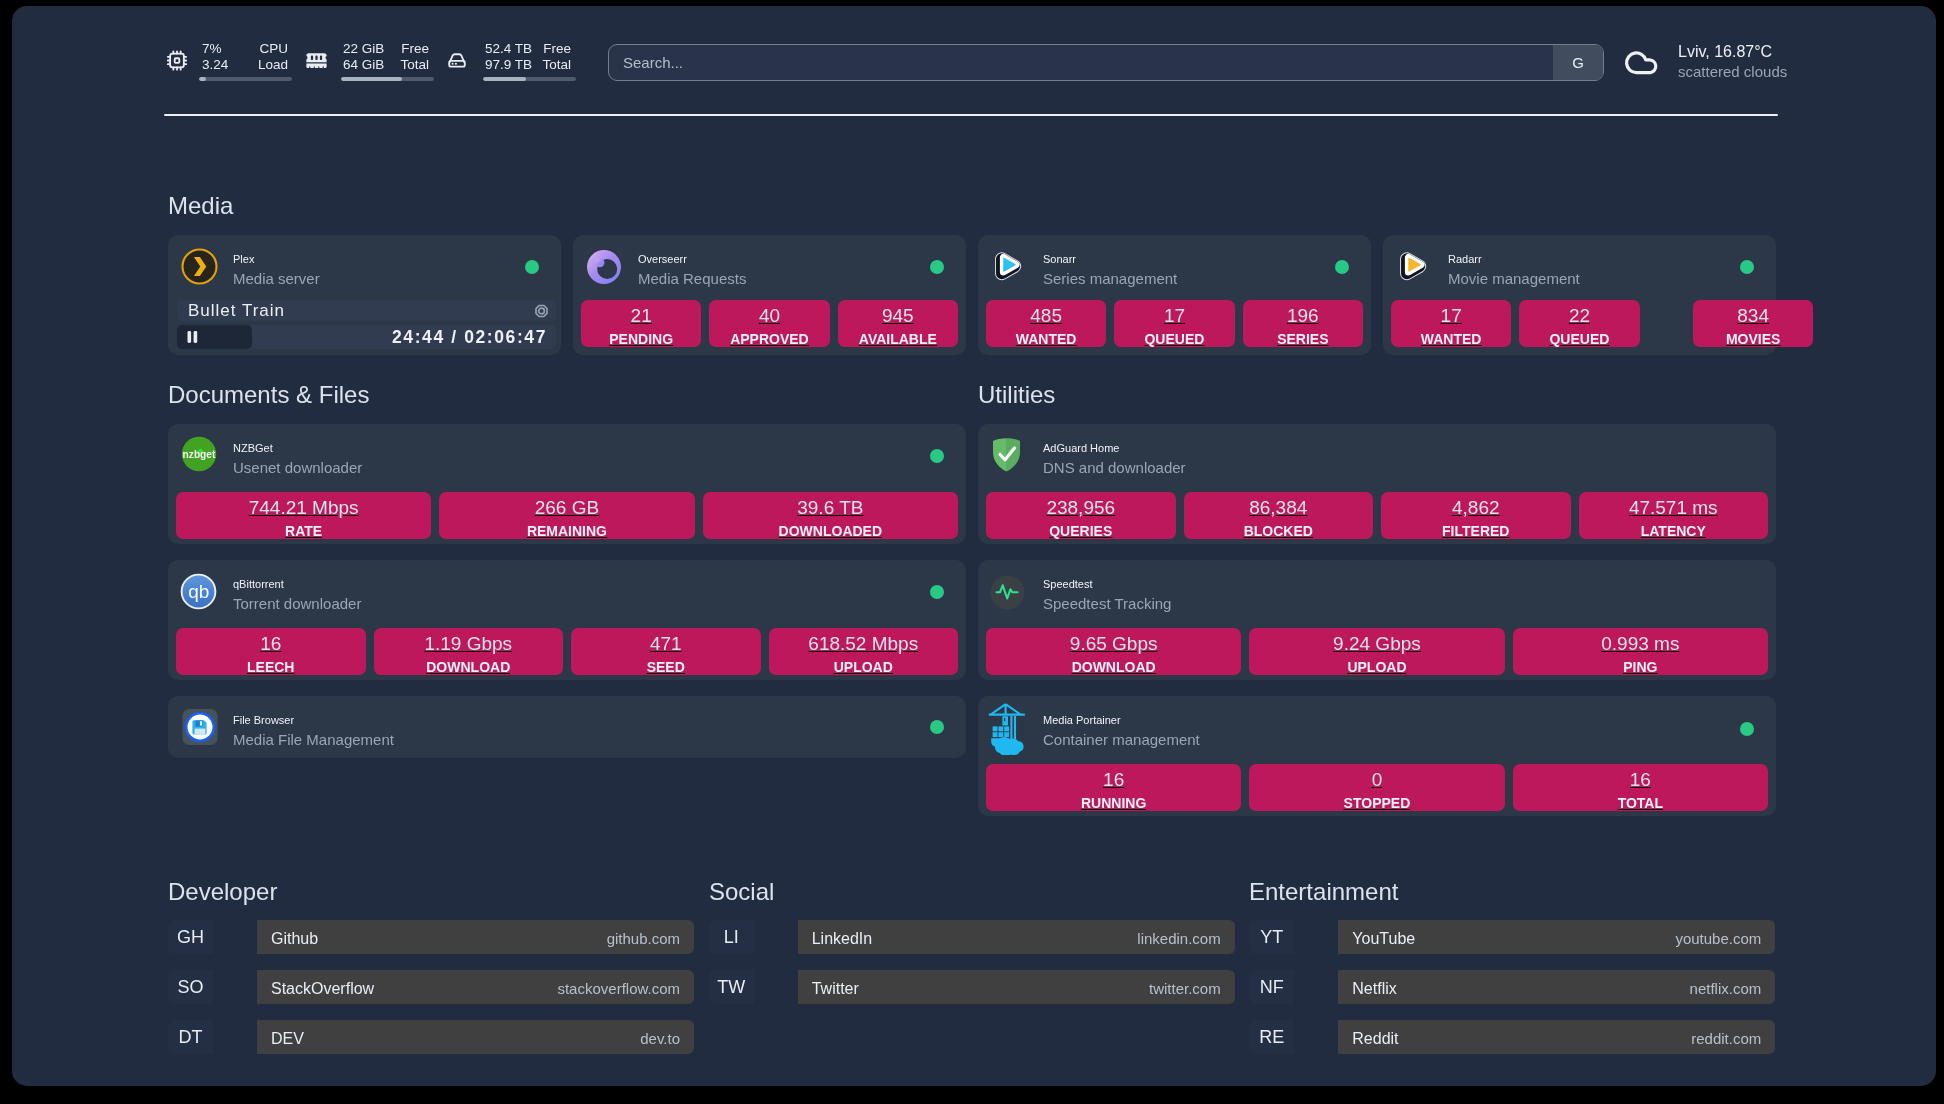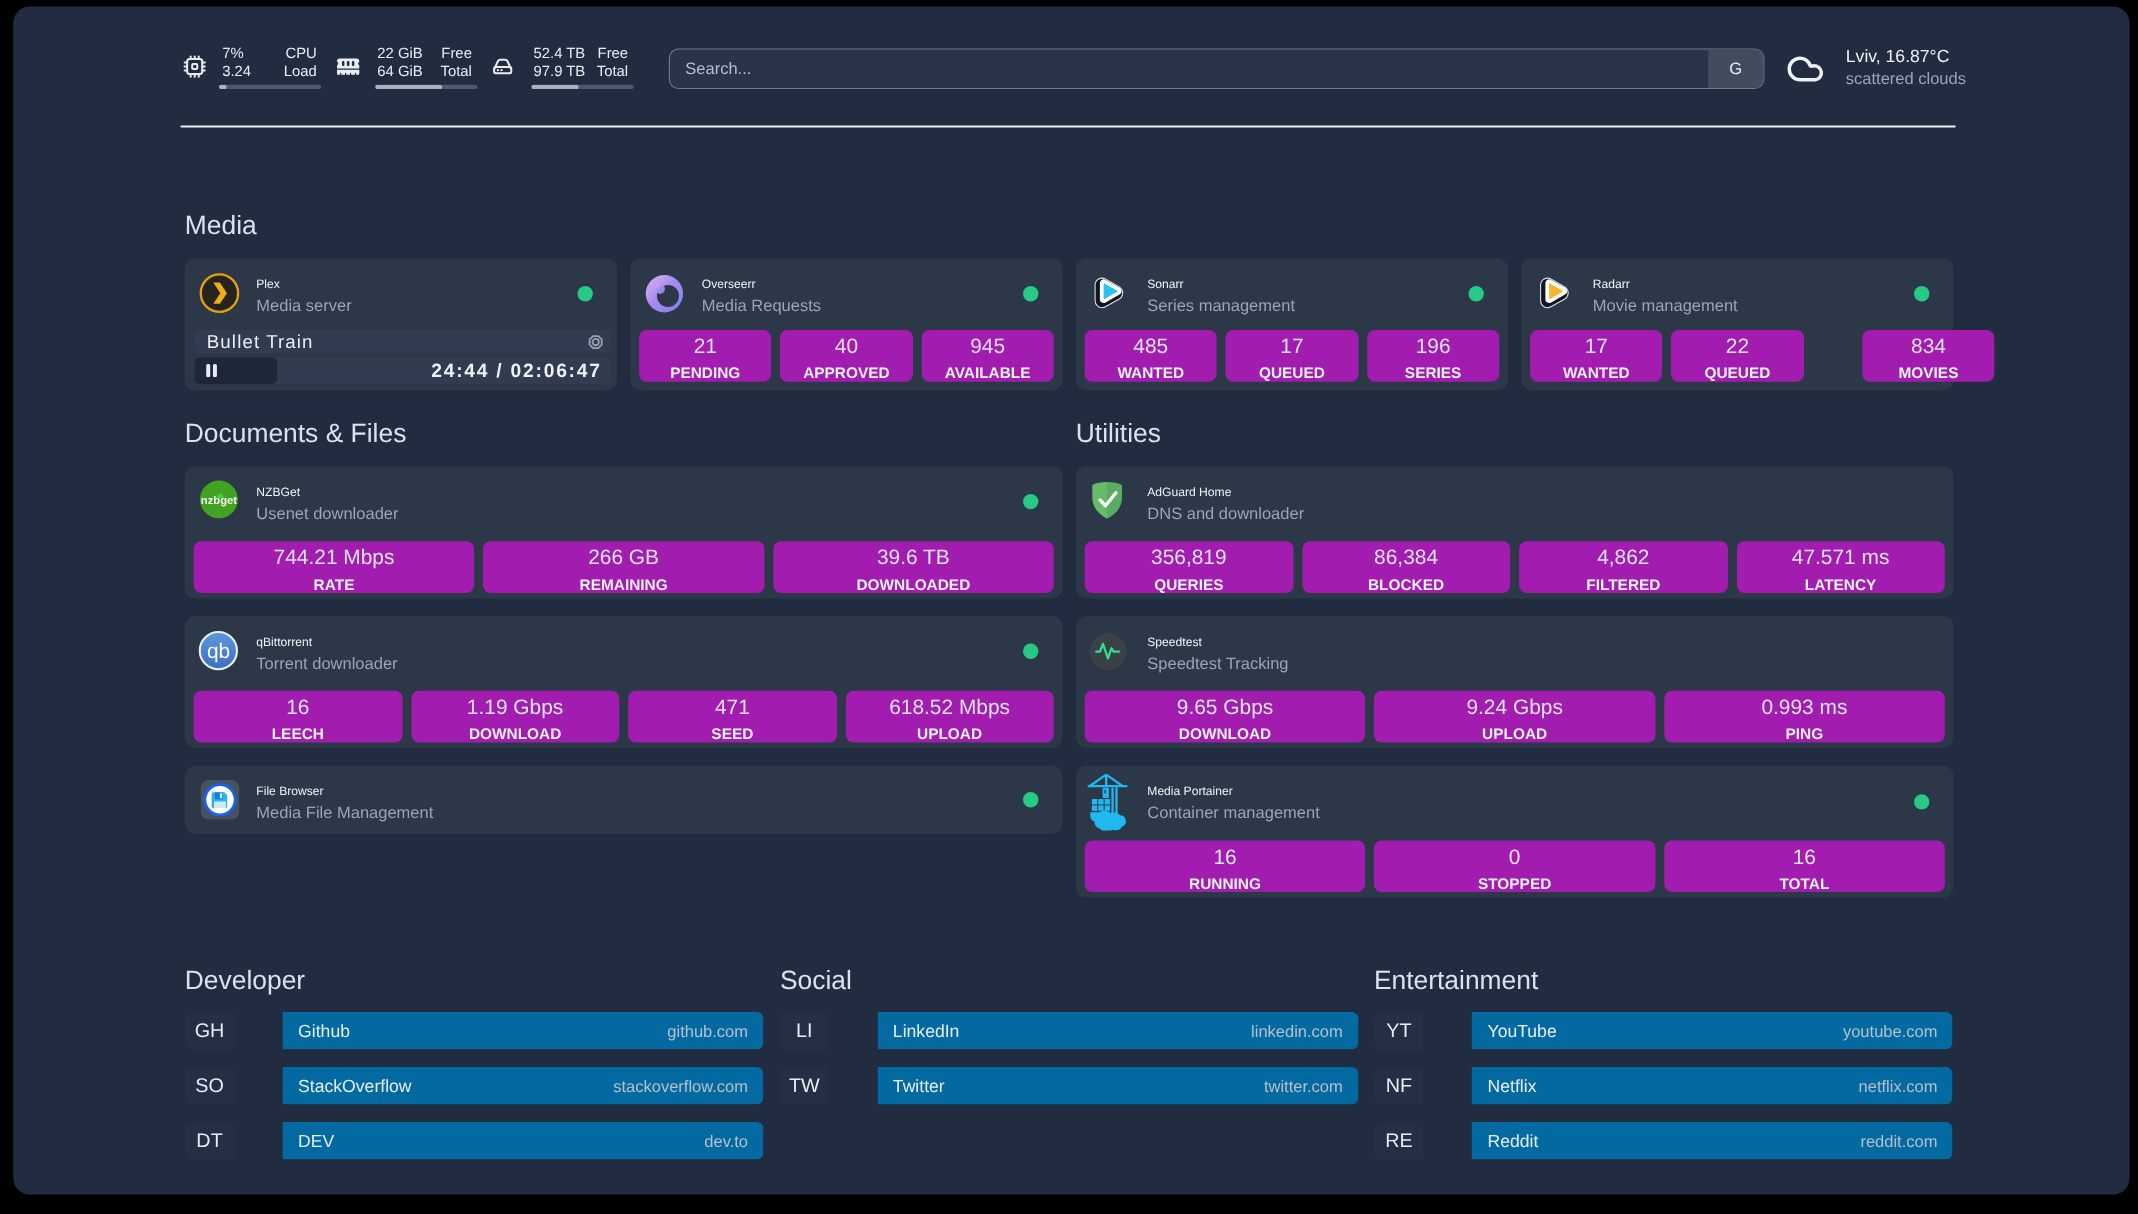--- a/index.html
+++ b/index.html
@@ -11,28 +11,28 @@
 .rc { display:flex; flex-direction:column; }
 .rc.r { text-align:right; }
 .track { position:absolute; height:4px; border-radius:2px; background:#4f5a6e; overflow:hidden; }
 .tfill { height:100%; background:#a9b2c1; border-radius:2px; }
 #divider { position:absolute; left:164px; top:113.5px; width:1614px; height:2px; background:#edf1f6; border-radius:1px; }
 .sect { position:absolute; color:#dbe2ec; font-size:24px; line-height:28px; }
 .card { position:absolute; background:#2c3748; border-radius:10px; }
 .ct { position:absolute; color:#f0f4f8; font-size:11px; font-weight:500; line-height:20px; }
 .cs { position:absolute; color:#9aa5b6; font-size:15px; line-height:18px; }
 .dot { position:absolute; width:14px; height:14px; border-radius:50%; background:#28c985; }
-.stat { position:absolute; height:47px; background:#a21caf; border-radius:7px;
-  text-align:center; padding-top:5px; }
+.stat { position:absolute; height:47px; background:#be185d; border-radius:7px;
+  text-align:center; padding-top:5px;text-decoration:underline; }
 .sv { color:#dde4ee; font-size:19px; line-height:21px; }
 .sl { color:#eef2f7; font-size:14px; font-weight:bold; line-height:16px; margin-top:4.5px; }
 .bmk { position:absolute; height:34px; display:flex; border-radius:6px; overflow:hidden;gap:44px; }
 .babbr { width:45px; background:#242e44; color:#e8edf4; font-size:18px;
   display:flex; align-items:center; justify-content:center; flex:none; }
-.bbody { flex:1; background:#0369a1; display:flex; align-items:center;
+.bbody { flex:1; background:#404040; display:flex; align-items:center;
   justify-content:space-between; padding:0 14px; }
 .bname { color:#e9eef4; font-size:16px; position:relative; top:1.5px; }
 .burl { position:relative; top:1.5px; color:#b6c0cd; font-size:15px; }
 #search { position:absolute; left:608px; top:44px; width:996px; height:37px;
   background:#293349; border:1.5px solid #717d91; border-radius:9px; }
 #search span { position:absolute; left:14px; top:9px; color:#b5bfcc; font-size:15px; }
 #gbtn { position:absolute; right:0; top:0; bottom:0; width:50px; background:#414c5e;
   border-radius:0 7px 7px 0; color:#ecf0f5; font-size:15px; display:flex; align-items:center; justify-content:center; }
 .wx1 { position:absolute; left:1678px; top:43px; color:#edf1f6; font-size:16px; }
 .wx2 { position:absolute; left:1678px; top:63px; color:#9aa5b6; font-size:15px; }
@@ -272,21 +272,21 @@
         <stop offset="0.5" stop-color="#66bb6a"></stop>
         <stop offset="0.5" stop-color="#5aad60"></stop>
       </linearGradient>
     </defs>
     <path d="M17.5 1.2C12.6 1.2 7.6 2 4 3.9v11.3c0 8.6 5.4 15.2 13.5 19.4C25.6 30.4 31 23.8 31 15.2V3.9C27.4 2 22.4 1.2 17.5 1.2Z" fill="url(#agg)"></path>
     <path d="M11 17.5l5 5.3L25.5 11" fill="none" stroke="#fff" stroke-width="3.1" stroke-linecap="round" stroke-linejoin="round"></path>
   </svg>
 <div class="ct" style="left:1043px;top:438px">AdGuard Home</div>
 <div class="cs" style="left:1043px;top:459px">DNS and downloader</div>
 <div class="stat" style="left:986.0px;top:492px;width:189.5px">
-    <div class="sv">356,819</div>
+    <div class="sv">238,956</div>
     <div class="sl">QUERIES</div>
   </div>
 <div class="stat" style="left:1183.5px;top:492px;width:189.5px">
     <div class="sv">86,384</div>
     <div class="sl">BLOCKED</div>
   </div>
 <div class="stat" style="left:1381.0px;top:492px;width:189.5px">
     <div class="sv">4,862</div>
     <div class="sl">FILTERED</div>
   </div>

